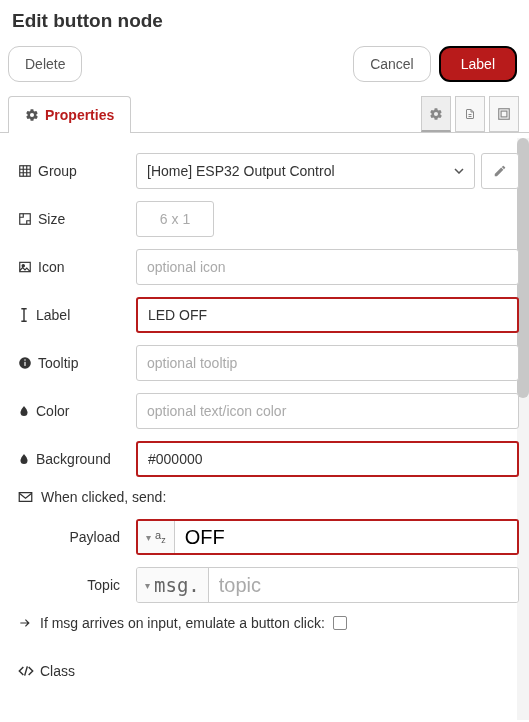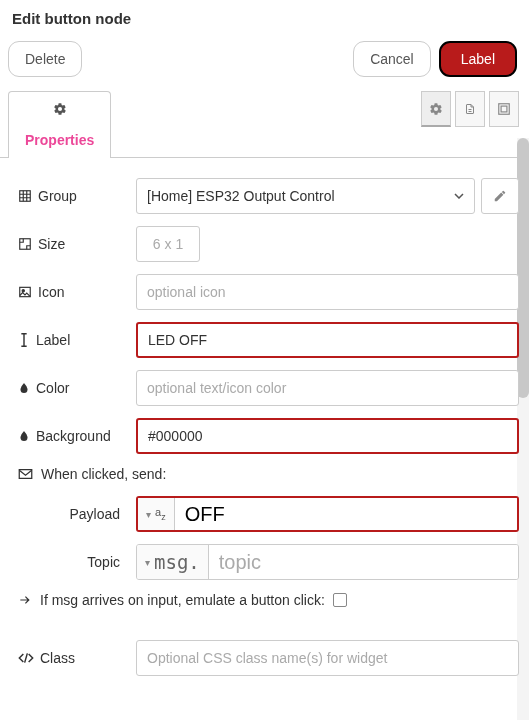--- a/index.html
+++ b/index.html
@@ -9,21 +9,21 @@
     color: #333;
     background: #fff;
     width: 529px;
     height: 722px;
     overflow: hidden;
     position: relative;
   }
   .header {
     padding: 10px 12px 8px 12px;
     font-weight: bold;
-    font-size: 15px;
+    font-size: 19px;
     color: #333;
   }
   .buttons-row {
     display: flex;
     padding: 6px 12px 14px 8px;
     gap: 8px;
   }
   .buttons-row .spacer { flex: 1; }
   .btn {
     padding: 8px 16px;
@@ -43,30 +43,29 @@
     padding: 8px 20px;
   }
   .tabs-row {
     display: flex;
     border-bottom: 1px solid #ccc;
     padding: 0 8px;
   }
   .tab {
     display: flex;
     align-items: center;
-    gap: 16px;
+    gap: 6px;
     padding: 10px 16px;
     border: 1px solid #ccc;
     border-bottom: none;
     border-radius: 4px 4px 0 0;
     background: #fff;
     margin-bottom: -1px;
     font-weight: bold;
-    color: #ec4899;
-    flex-direction: column;
+    color: #b91c1c;
   }
   .tab-spacer { flex: 1; border-bottom: 1px solid #ccc; margin-bottom: -1px; }
   .tab-icons { display: flex; gap: 4px; padding-right: 2px; }
   .tab-icon-btn {
     width: 30px;
     height: 36px;
     border: 1px solid #ccc;
     background: #f7f7f7;
     display: flex;
     align-items: center;
@@ -124,21 +123,21 @@
     align-items: center;
     justify-content: space-between;
     cursor: pointer;
   }
   .input {
     flex: 1;
   }
   .input::placeholder { color: #aaa; }
   .highlighted { border: 2px solid #b81b1b !important; }
   .size-input {
-    width: 64px;
+    width: 78px;
     color: #aaa;
     text-align: center;
     display:flex;
     align-items:center;
     justify-content:center;
   }
   .pencil-btn {
     width: 38px;
     height: 36px;
     border: 1px solid #ccc;
@@ -339,20 +338,35 @@
             <path d="M3 2h3M9 2H6M6 2v14M3 16h3M9 16H6"></path>
           </svg>
       </span>
       <span>Label</span>
     </div>
     <div class="form-input-wrap">
       <input class="input highlighted" value="LED OFF" style="">
     </div>
   </div>
 
+  <div class="form-row">
+    <div class="form-label">
+      <span>
+        <svg width="14" height="14" viewBox="0 0 24 24" fill="#333">
+            <circle cx="12" cy="12" r="10"></circle>
+            <rect x="11" y="10" width="2" height="7" fill="#fff"></rect>
+            <circle cx="12" cy="7" r="1.3" fill="#fff"></circle>
+          </svg>
+      </span>
+      <span>Tooltip</span>
+    </div>
+    <div class="form-input-wrap">
+      <input class="input" placeholder="optional tooltip" style="">
+    </div>
+  </div>
 
   <div class="form-row">
     <div class="form-label">
       <span>
         <svg width="12" height="14" viewBox="0 0 24 24" fill="#333">
             <path d="M12 2s7 8 7 13a7 7 0 0 1-14 0c0-5 7-13 7-13z"></path>
           </svg>
       </span>
       <span>Color</span>
     </div>
@@ -421,18 +435,15 @@
 
   <div class="form-row">
     <div class="form-label">
       <span>
         <svg width="16" height="12" viewBox="0 0 24 16" fill="none" stroke="#333" stroke-width="2.2">
             <path d="M8 2L2 8l6 6M16 2l6 6-6 6M14 1l-4 14"></path>
           </svg>
       </span>
       <span>Class</span>
     </div>
-    <div class="form-input-wrap">
-      <input class="input" placeholder="Optional CSS class name(s) for widget" style="">
-    </div>
   </div>
 
 </div>
 
 </body></html>

